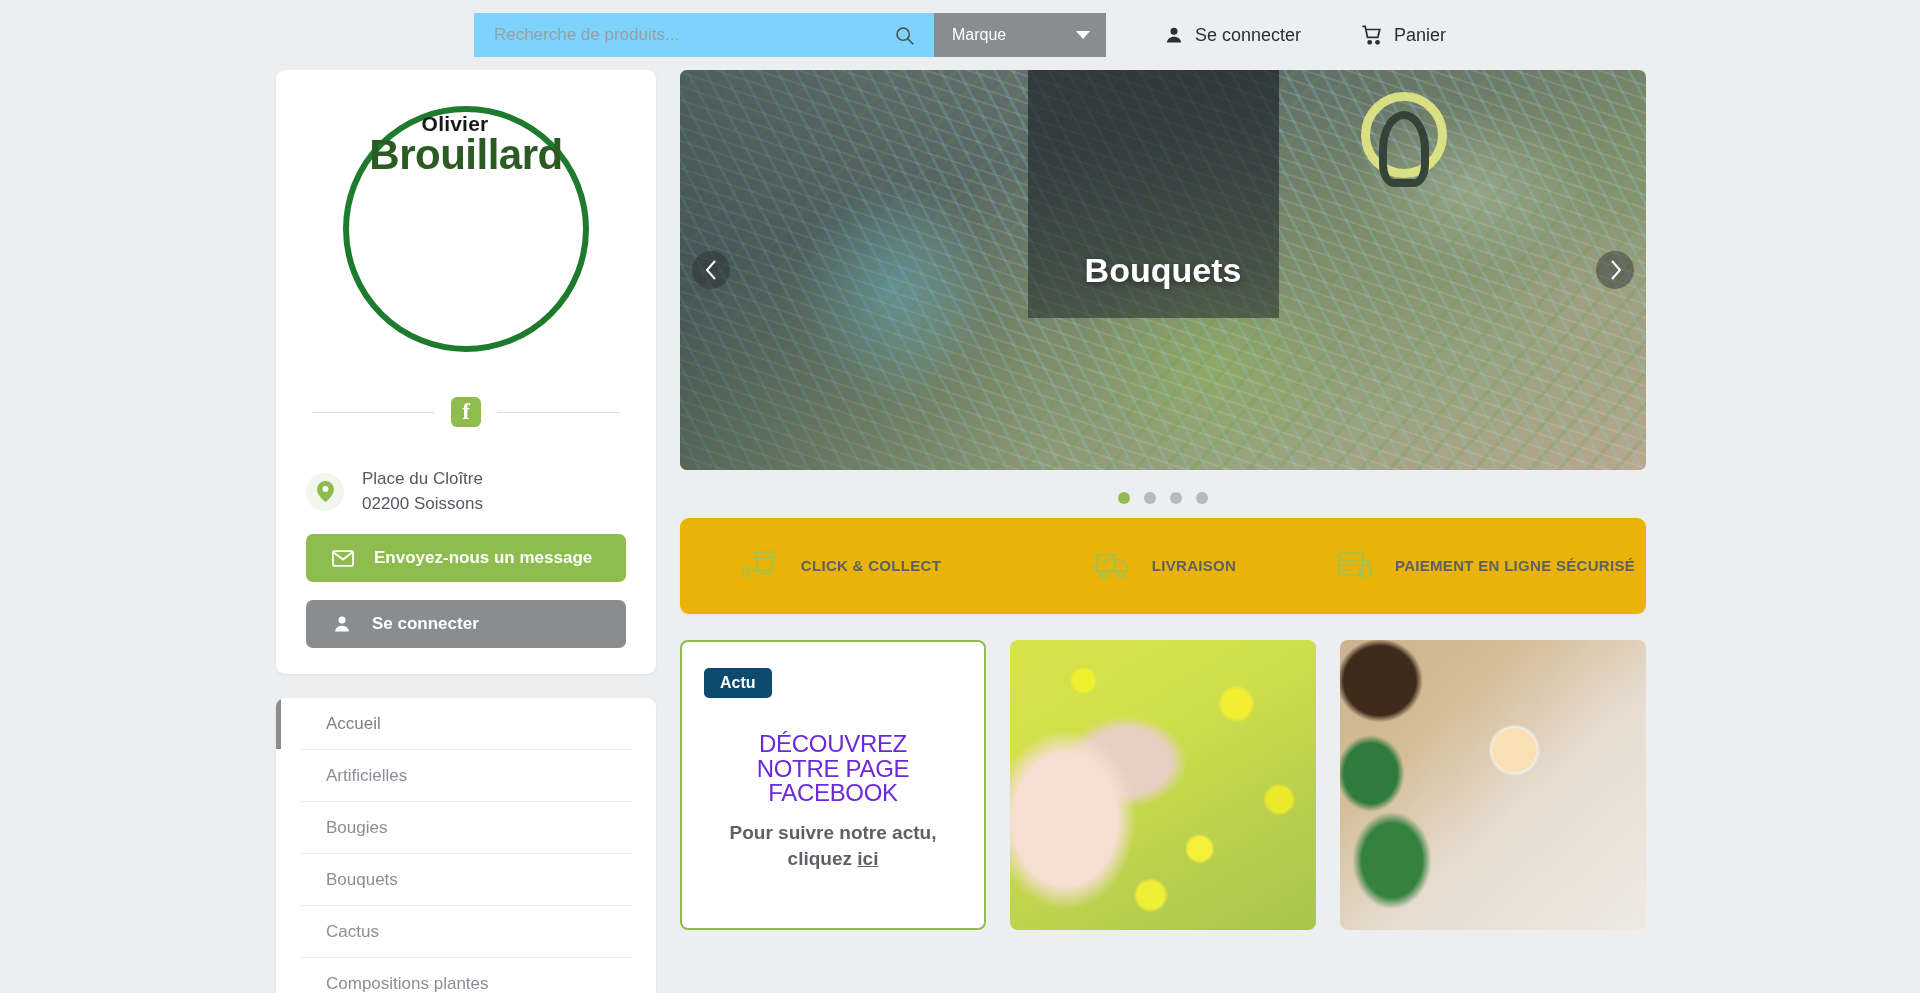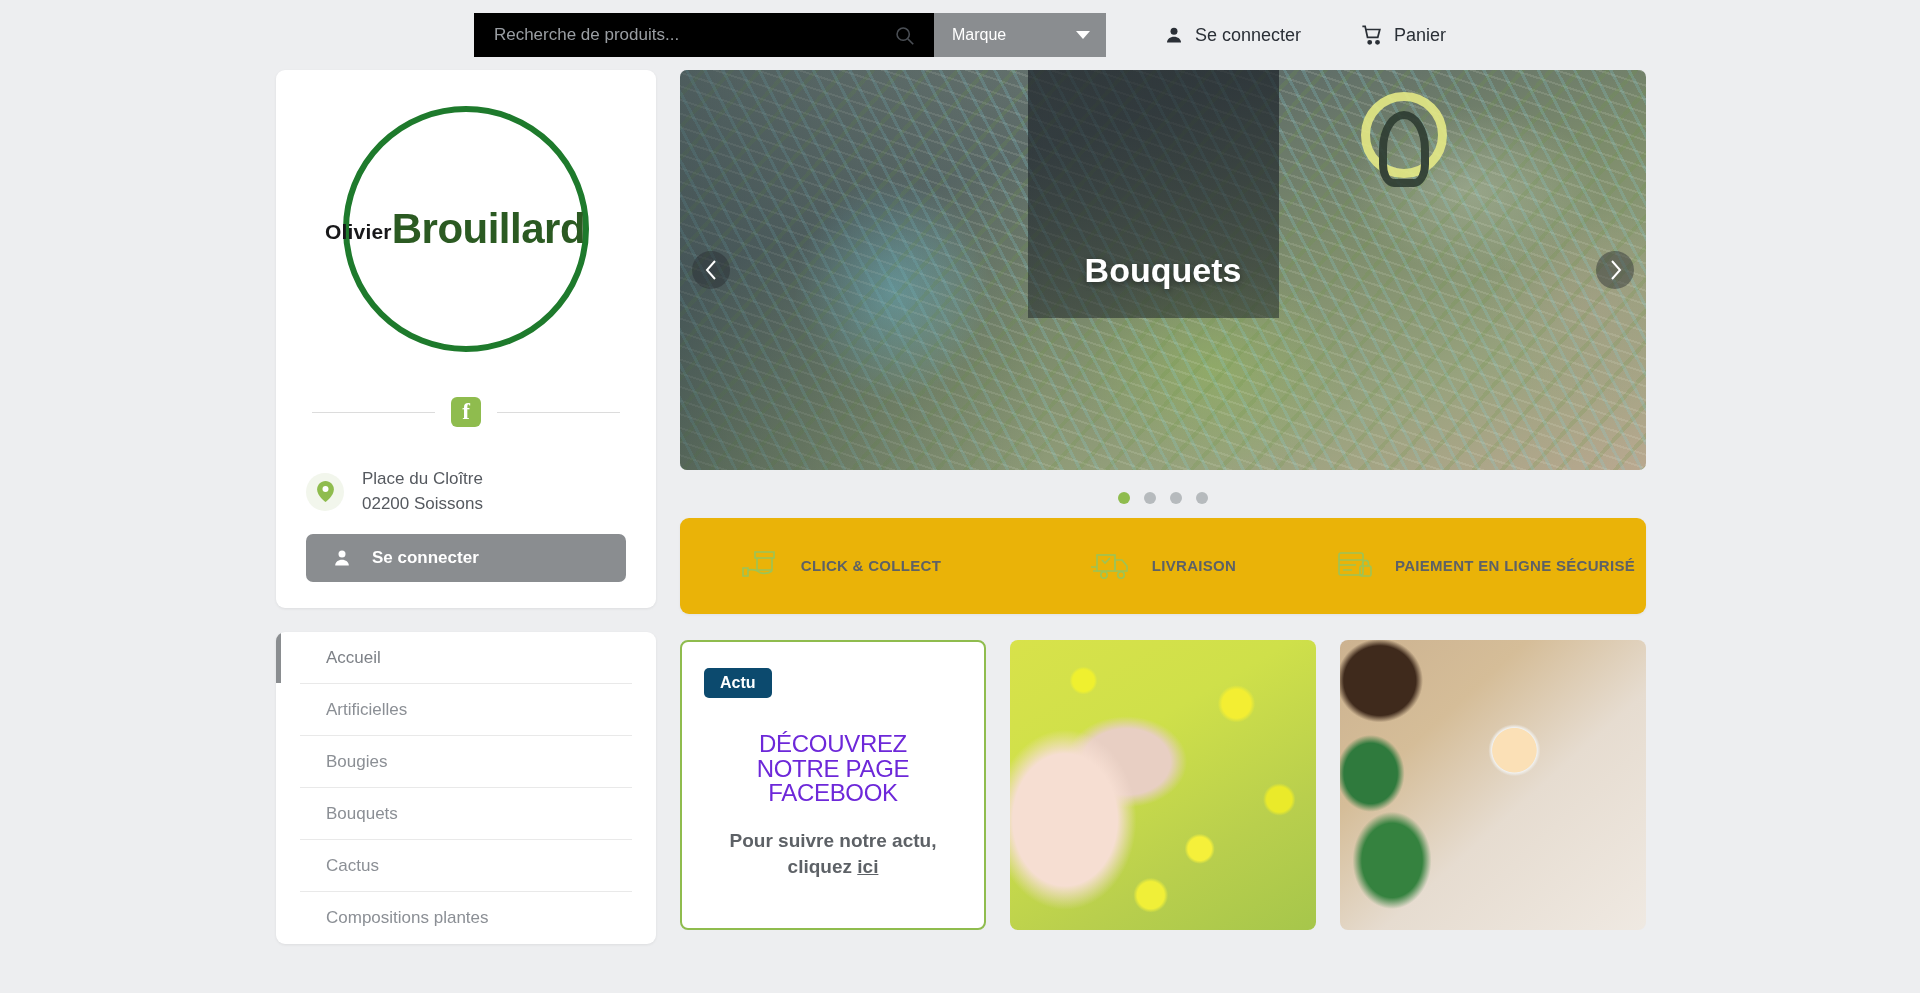--- a/index.html
+++ b/index.html
@@ -12,21 +12,21 @@
   .page { position: relative; width: 1920px; height: 993px; }
 
   
   .header {
     position: absolute; top: 0; left: 0; width: 1920px; height: 70px;
     display: flex; align-items: center; justify-content: center;
   }
   .header-inner { display: flex; align-items: center; gap: 0; }
   .search-wrap { display: flex; align-items: center; }
   .search-box {
-    width: 460px; height: 44px; background: #000000;
+    width: 460px; height: 44px; background: #7dd3fc;
     display: flex; align-items: center; padding: 0 14px 0 20px;
   }
   .search-input {
     border: 0; outline: none; flex: 1; height: 100%;
     font-size: 17px; color: #6b6f74;
     font-family: "Liberation Sans", sans-serif; background: transparent;
   }
   .search-input::placeholder { color: #9a9ea3; }
   .search-btn {
     width: 30px; height: 30px; display: flex; align-items: center;
@@ -56,22 +56,22 @@
   .content { width: 966px; flex: none; }
 
   
   .card {
     background: #fff; border-radius: 9px; box-shadow: 0 1px 3px rgba(0,0,0,.07);
   }
   .logo-card { padding: 36px 30px 26px; }
   .logo-circle {
     width: 246px; height: 246px; margin: 0 auto;
     border: 6px solid #1e7a2c; border-radius: 50%;
-    display: flex; flex-direction: row; align-items: center;
-    justify-content: center;
+    display: flex; flex-direction: column; align-items: center;
+    justify-content: flex-start;
   }
   .logo-sub {
     font-size: 21px; font-weight: bold; color: #18181a;
     letter-spacing: .2px; margin-left: -22px; margin-bottom: -5px;
   }
   .logo-main {
     font-size: 42px; font-weight: bold; color: #2b5a22; letter-spacing: -.5px;
   }
   .fb-divider {
     display: flex; align-items: center; gap: 16px; margin: 45px 6px 0;
@@ -201,21 +201,21 @@
     display: inline-block; background: #0c4a6e; color: #fff;
     font-size: 16px; font-weight: bold; padding: 6px 16px; border-radius: 5px;
     float: left;
   }
   .promo-head {
     clear: both; padding-top: 34px;
     font-size: 24px; font-weight: normal; color: #6d28d9;
     line-height: 1.03; letter-spacing: -.3px;
   }
   .promo-sub {
-    margin-top: 22px; font-size: 19px; font-weight: bold;
+    margin-top: 14px; font-size: 19px; font-weight: bold;
     color: #5d6166; line-height: 1.35;
   }
   .promo-sub u { cursor: pointer; }
   .img-card-1 {
     background:
       radial-gradient(circle 34px at 74% 22%, #f3ee32 0 42%, transparent 55%),
       radial-gradient(circle 28px at 88% 55%, #eaea2a 0 45%, transparent 58%),
       radial-gradient(circle 26px at 62% 72%, #f5f03a 0 45%, transparent 58%),
       radial-gradient(circle 24px at 24% 14%, #eff02f 0 45%, transparent 58%),
       radial-gradient(circle 30px at 46% 88%, #f0ef38 0 45%, transparent 58%),
@@ -301,20 +301,27 @@
               <path d="M12 0C5.4 0 0 5.4 0 12c0 9 12 18 12 18s12-9 12-18c0-6.6-5.4-12-12-12z"></path>
               <circle cx="12" cy="11.5" r="4.3" fill="#fff"></circle>
             </svg>
           </div>
           <div class="addr-text">
             <div>Place du Cloître</div>
             <div>02200 Soissons</div>
           </div>
         </div>
 
+        <div class="btn btn-green">
+          <svg width="22" height="17" viewBox="0 0 24 18" fill="none" stroke="#fff" stroke-width="2">
+            <rect x="1" y="1" width="22" height="16" rx="1.5"></rect>
+            <path d="M1.6 2.2 12 10.2 22.4 2.2"></path>
+          </svg>
+          <span>Envoyez-nous un message</span>
+        </div>
 
         <div class="btn btn-gray">
           <svg width="20" height="20" viewBox="0 0 24 24" fill="#fff">
             <circle cx="12" cy="7.2" r="4.2"></circle>
             <path d="M3.8 21c0-4.4 3.7-7 8.2-7s8.2 2.6 8.2 7z"></path>
           </svg>
           <span>Se connecter</span>
         </div>
       </div>
 

